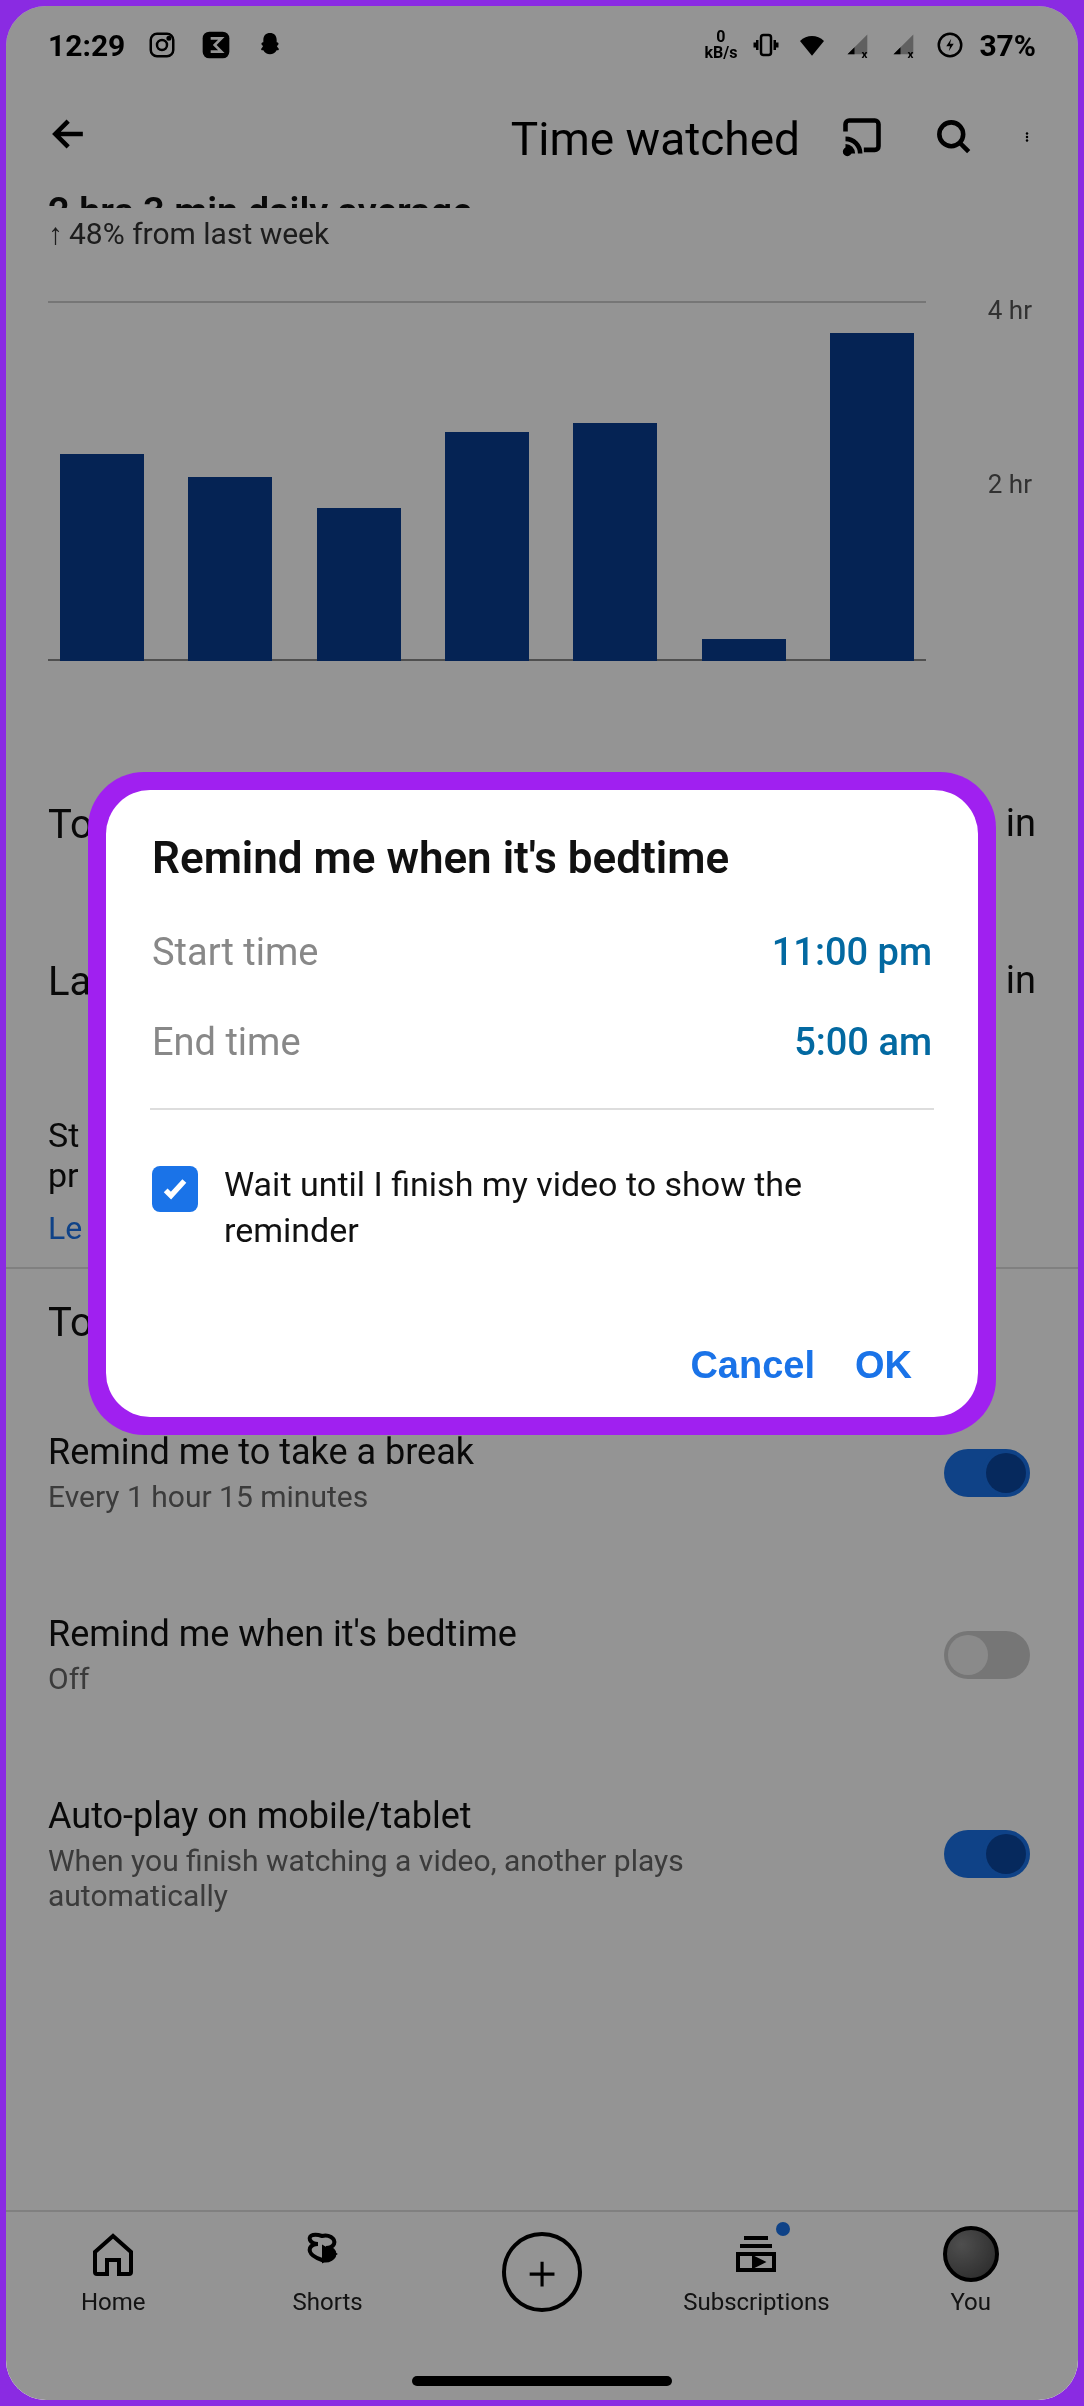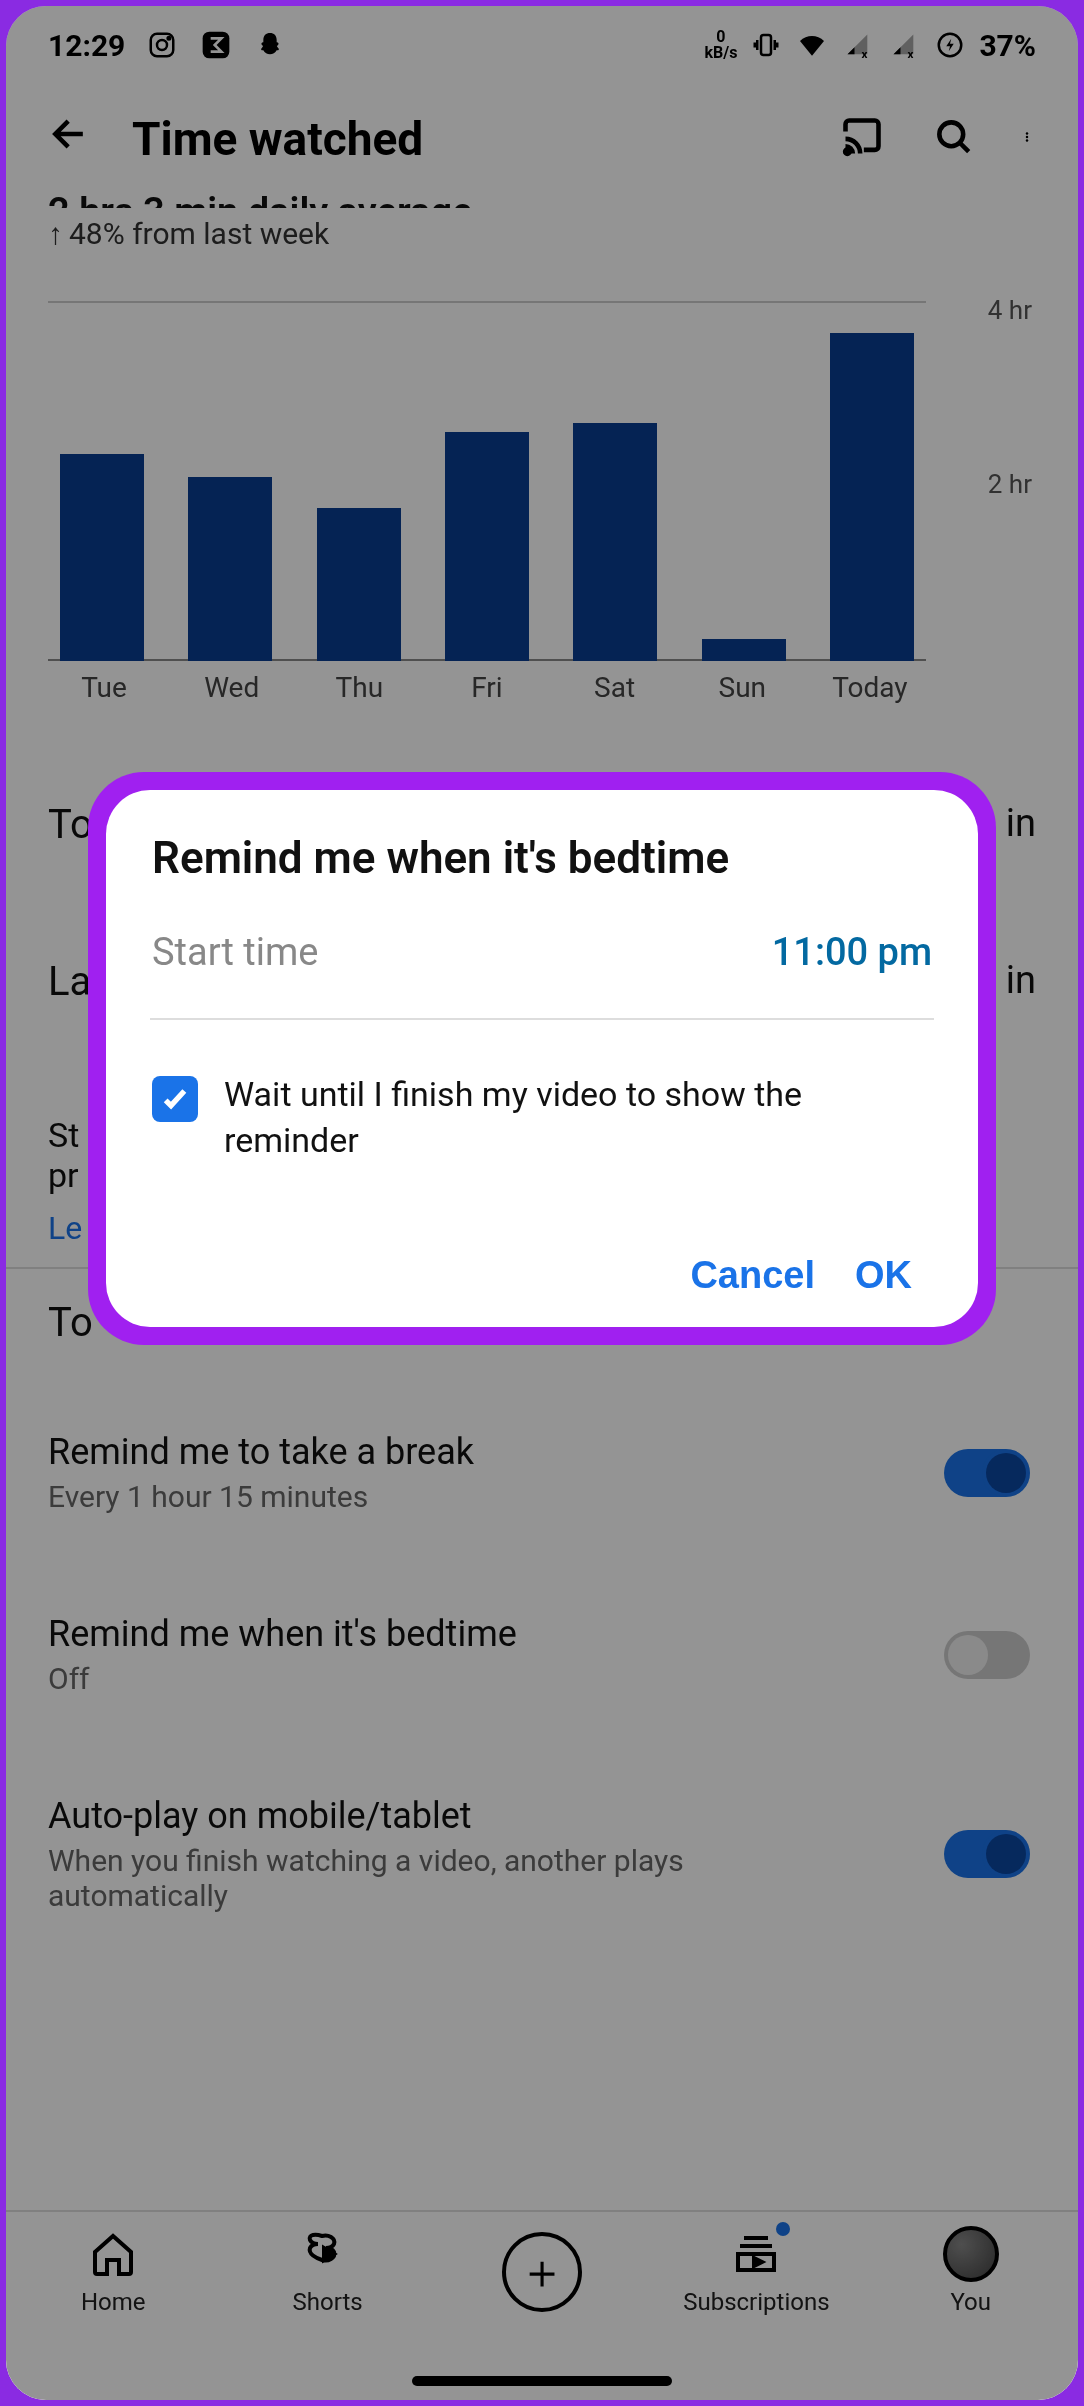--- a/index.html
+++ b/index.html
@@ -36,21 +36,21 @@
   .icon-box { width:34px; height:34px; display:flex; align-items:center; justify-content:center;}
   .status-right .kbs { font-size:16px; line-height:1; text-align:center;}
   
   .app-header {
     height: 110px;
     display:flex; align-items:center;
     padding: 0 42px;
     gap: 40px;
   }
   .back-arrow { font-size:40px;}
-  .header-title { font-size:46px; font-weight:700; flex:1;}
+  .header-title { font-size:46px; font-weight:400; flex:1;text-align:right;}
   .header-icons { display:flex; gap:48px; align-items:center;}
   
   .main {
     padding: 0 42px;
   }
   .avg-line { font-size:34px; font-weight:600; color:#000; filter: blur(0);}
   .change-line { font-size:30px; color:#333; margin-top:8px; display:flex; align-items:center; gap:6px;}
   
   .chart-wrap { position:relative; margin-top:50px; height:430px;}
   .chart-plot { position:absolute; left:0; right:110px; top:0; bottom:70px; border-top:2px solid #ccc; border-bottom:2px solid #888;}
@@ -220,29 +220,20 @@
       <span class="ylab" style="top:168px;">2 hr</span>
       <div class="bars" id="bars">
           <div class="bar" style="height: 57.5%;"></div>
           <div class="bar" style="height: 51.25%;"></div>
           <div class="bar" style="height: 42.5%;"></div>
           <div class="bar" style="height: 63.75%;"></div>
           <div class="bar" style="height: 66.25%;"></div>
           <div class="bar" style="height: 6.25%;"></div>
           <div class="bar" style="height: 91.25%;"></div>
         </div>
-      <div class="xlabels" id="xlabels">
-          <div class="xlab">Tue</div>
-          <div class="xlab">Wed</div>
-          <div class="xlab">Thu</div>
-          <div class="xlab">Fri</div>
-          <div class="xlab">Sat</div>
-          <div class="xlab">Sun</div>
-          <div class="xlab">Today</div>
-        </div>
     </div>
 
     <div style="display:flex; justify-content:space-between; margin-top:70px;">
       <span class="ghost" style="font-size:40px;">To</span>
       <span class="ghost" style="font-size:38px;">in</span>
     </div>
     <div style="display:flex; justify-content:space-between; margin-top:110px;">
       <span class="ghost" style="font-size:40px;">La</span>
       <span class="ghost" style="font-size:38px;">in</span>
     </div>
@@ -326,20 +317,24 @@
 
   <div class="dim"></div>
 
   <div class="dialog-frame">
     <div class="dialog">
       <div class="dialog-title">Remind me when it's bedtime</div>
       <div class="time-row">
         <span class="time-label">Start time</span>
         <span class="time-value">11:00 pm</span>
       </div>
+      <div class="time-row">
+        <span class="time-label">End time</span>
+        <span class="time-value">5:00 am</span>
+      </div>
       <div class="hr"></div>
       <div class="check-row">
         <div class="checkbox">
           <svg viewBox="0 0 24 24" fill="none" stroke="#fff" stroke-width="4">
               <path d="M5 13l4 4 10-11"></path>
             </svg>
         </div>
         <div class="check-text">Wait until I finish my video to show the reminder</div>
       </div>
       <div class="dialog-actions">

